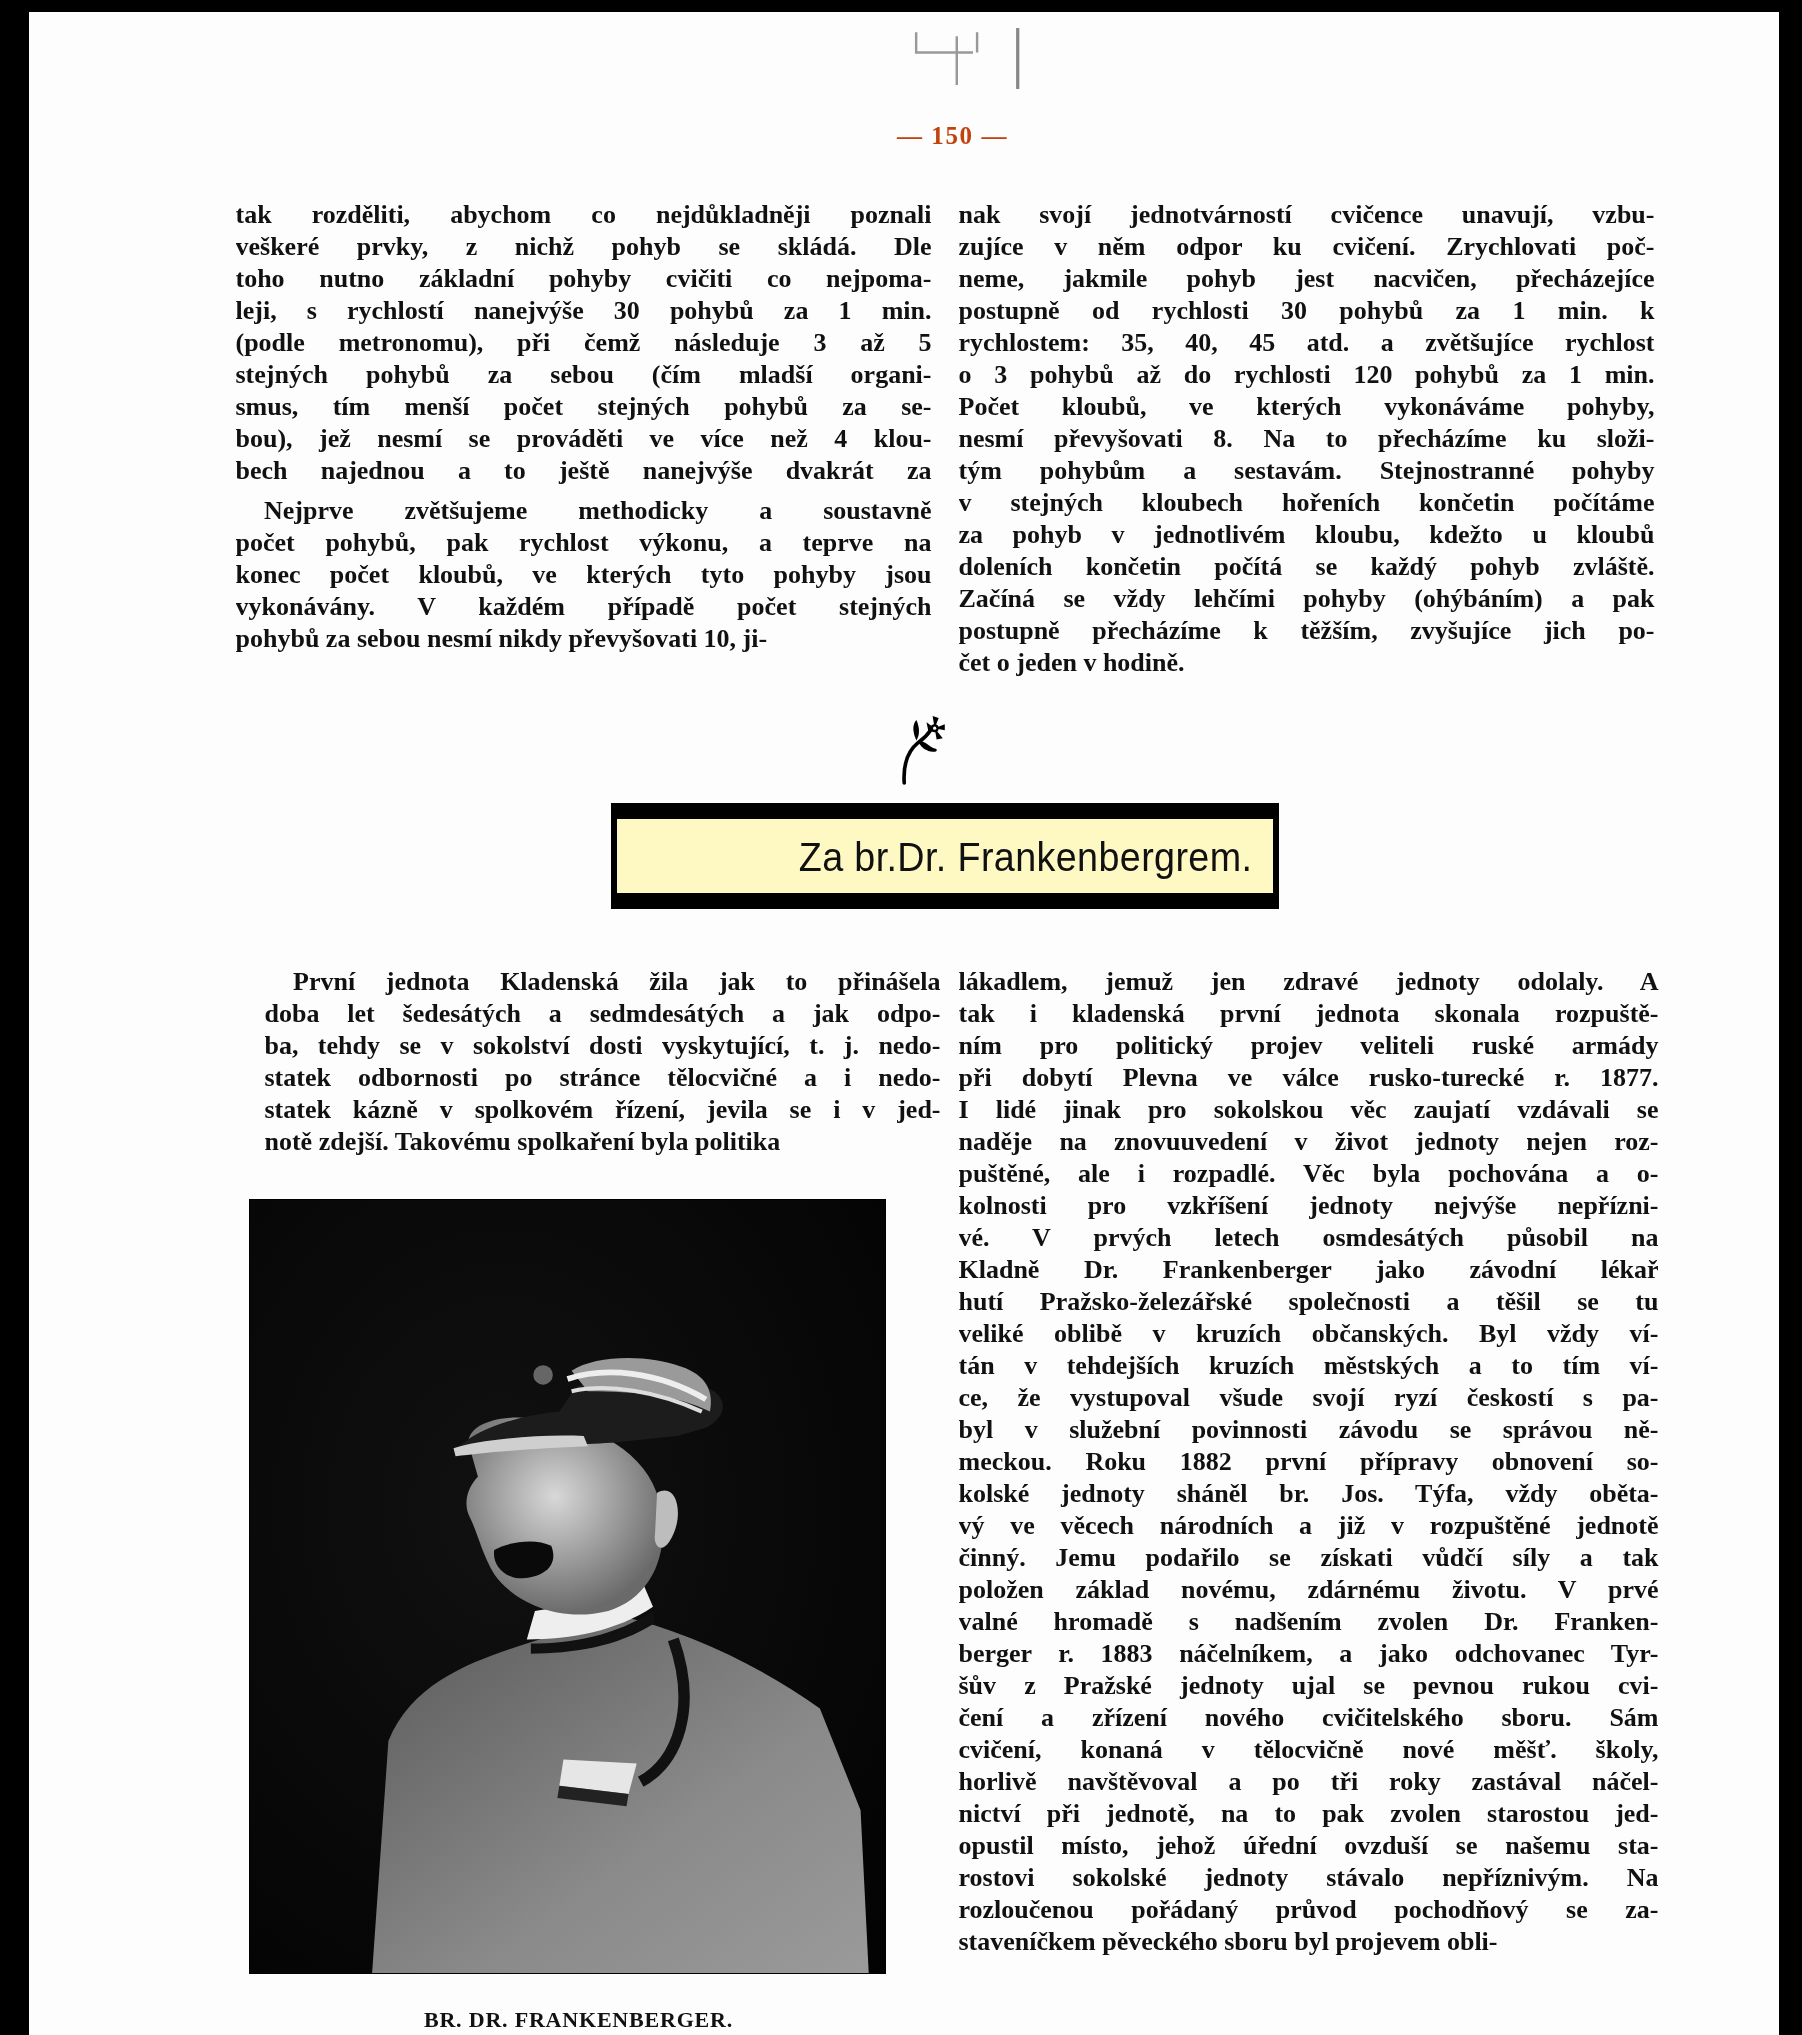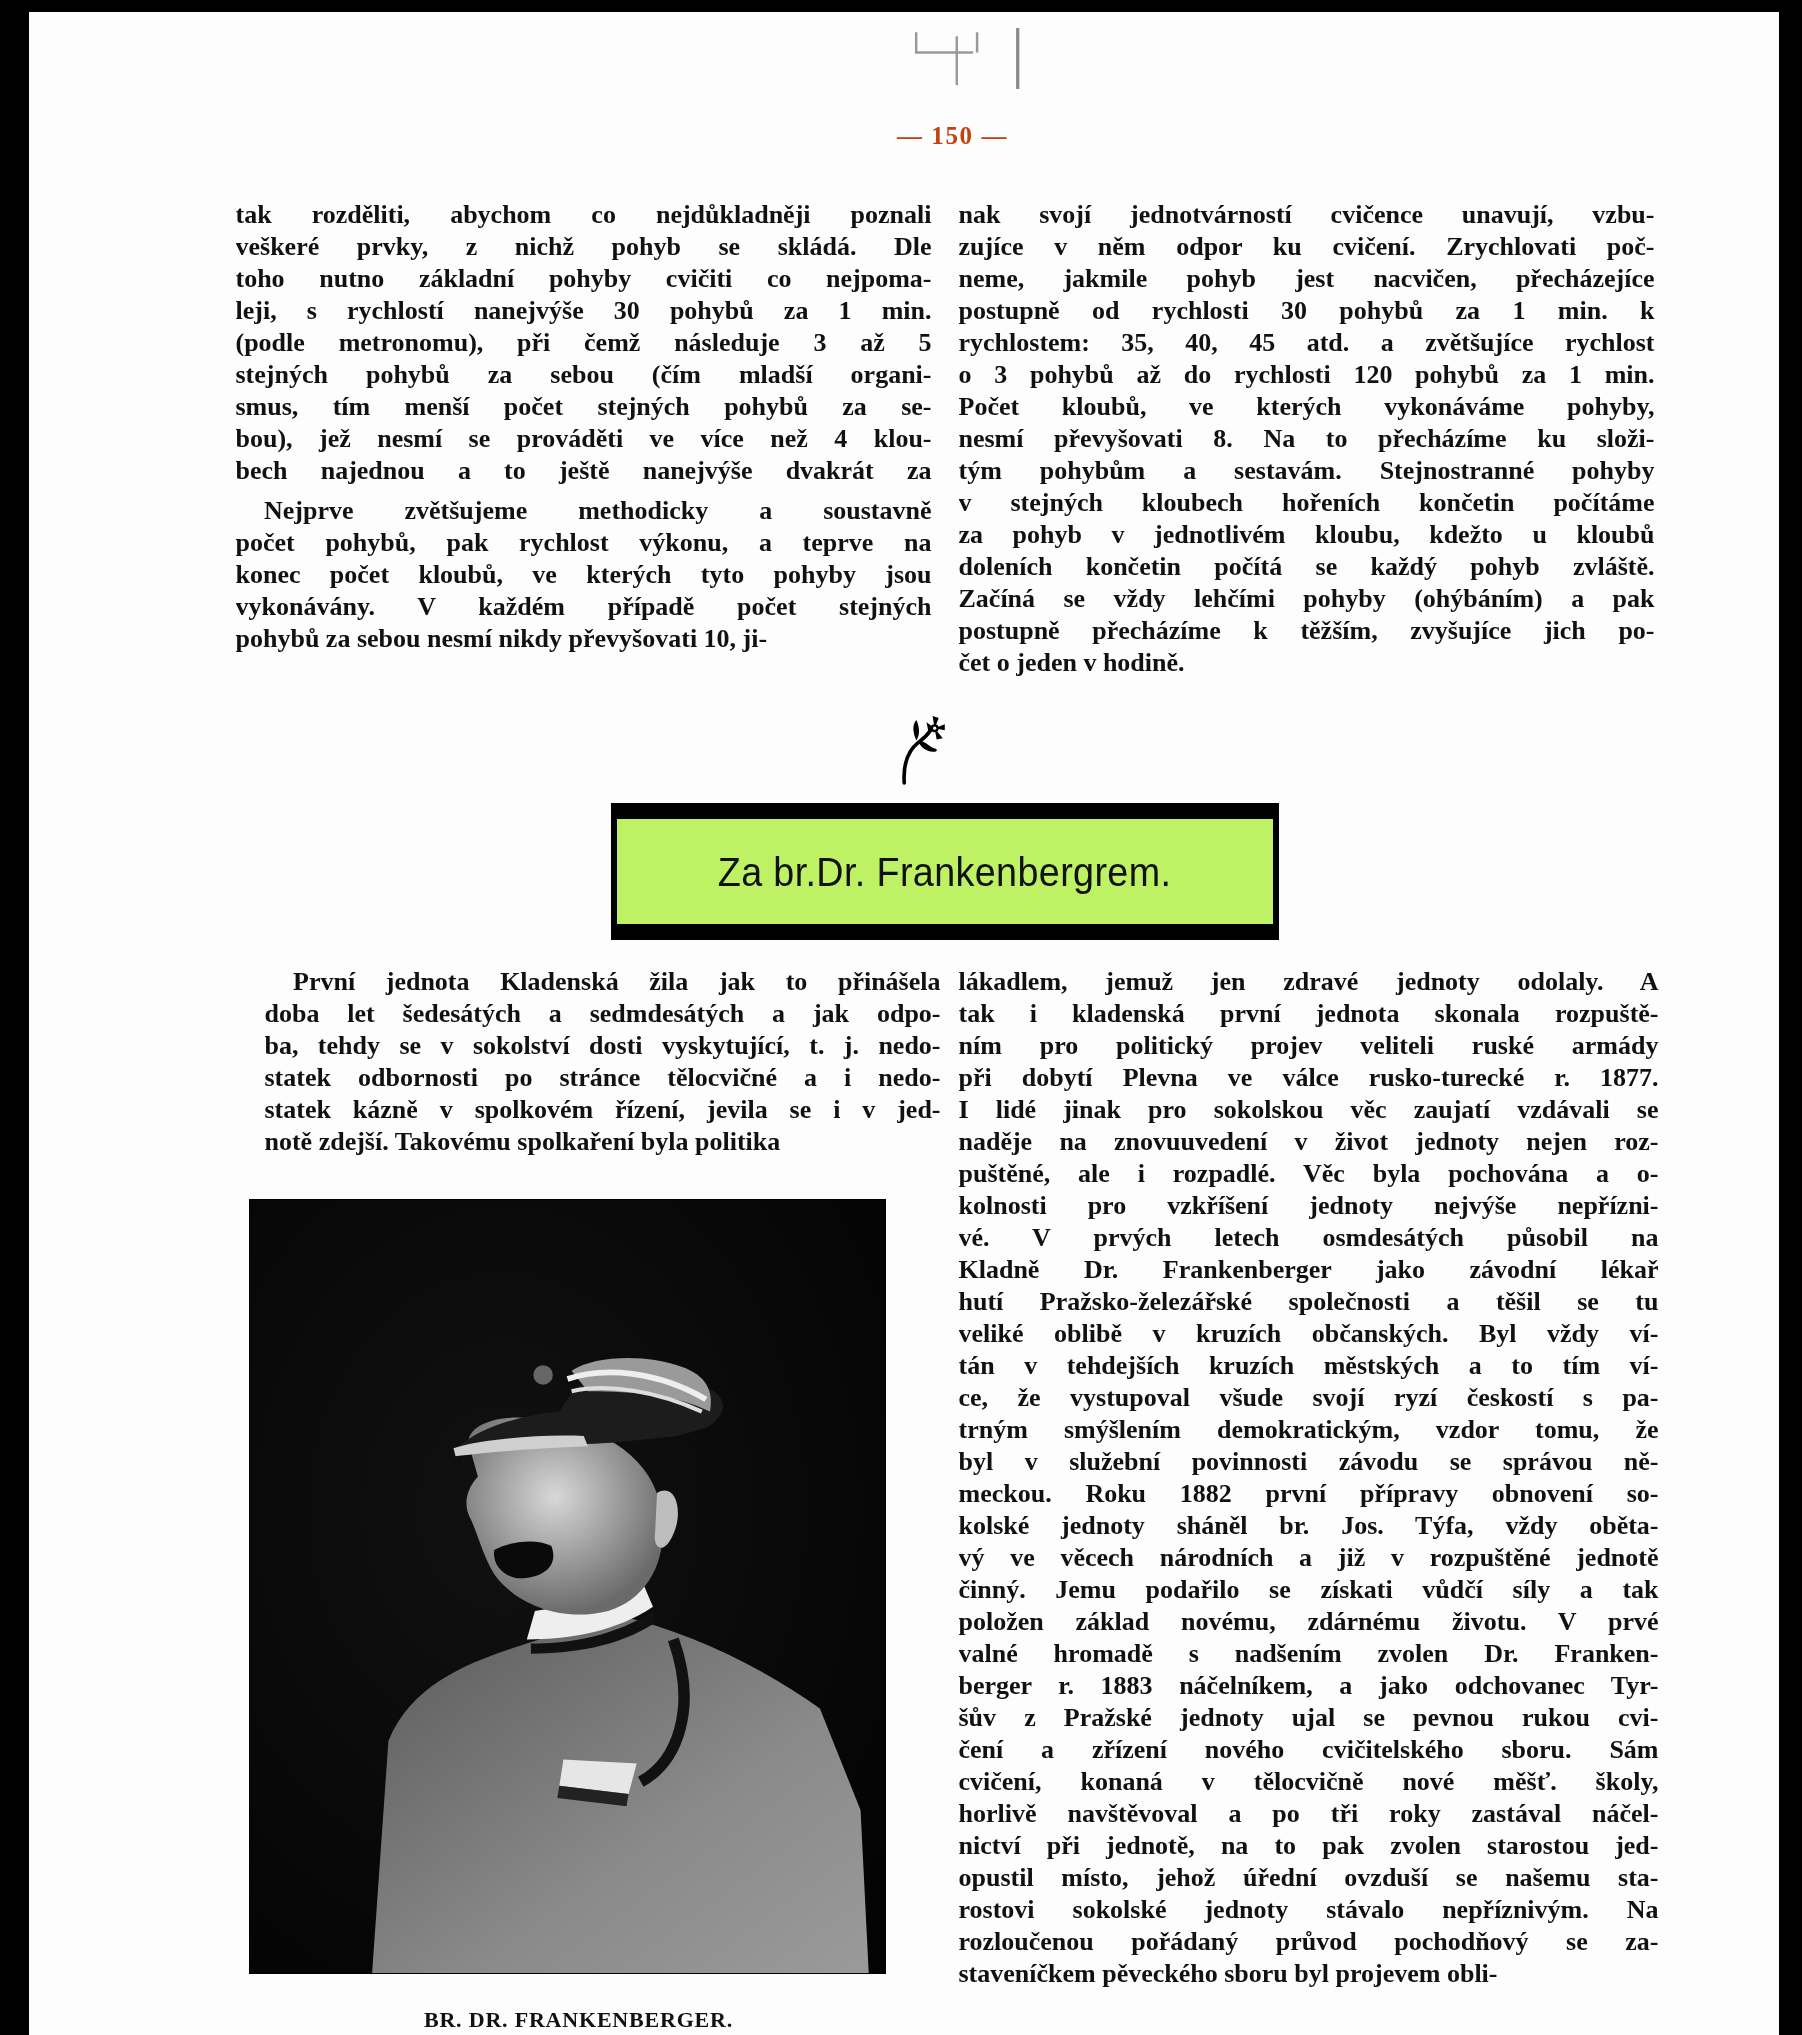--- a/index.html
+++ b/index.html
@@ -42,28 +42,28 @@
   .bottom-left { left: 228px; top: 946px; width: 692px; }
   .bottom-right { left: 922px; top: 946px; width: 716px; }
   .ornament {
     position: absolute;
     left: 865px; top: 700px;
     width: 61px; height: 73px;
   }
   .title-box {
     position: absolute;
     left: 582px; top: 791px;
-    width: 668px; height: 137px;
+    width: 668px; height: 106px;
     border-left: 6.5px solid #000;
     border-right: 6.5px solid #000;
     border-top: 16.3px solid #000;
     border-bottom: 16.3px solid #000;
     box-sizing: border-box;
-    display: flex; align-items: center; justify-content: center;
-    background: #bef264;
+    display: flex; align-items: center; justify-content: flex-end;
+    background: #fef9c3;
   }
   .title-box span {
     font-family: "Liberation Sans", "DejaVu Sans", sans-serif;
     font-size: 41px;
     color: #111;
     letter-spacing: 0.4px;
     transform: scaleX(0.92);
     display: inline-block;
     padding-top: 2.4px;
   }
@@ -212,21 +212,20 @@
         <span class="line">I lidé jinak pro sokolskou věc zaujatí vzdávali se</span>
         <span class="line">naděje na znovuuvedení v život jednoty nejen roz-</span>
         <span class="line">puštěné, ale i rozpadlé. Věc byla pochována a o-</span>
         <span class="line">kolnosti pro vzkříšení jednoty nejvýše nepřízni-</span>
         <span class="line">vé. V prvých letech osmdesátých působil na</span>
         <span class="line">Kladně Dr. Frankenberger jako závodní lékař</span>
         <span class="line">hutí Pražsko-železářské společnosti a těšil se tu</span>
         <span class="line">veliké oblibě v kruzích občanských. Byl vždy ví-</span>
         <span class="line">tán v tehdejších kruzích městských a to tím ví-</span>
         <span class="line">ce, že vystupoval všude svojí ryzí českostí s pa-</span>
-        <span class="line">trným smýšlením demokratickým, vzdor tomu, že</span>
         <span class="line">byl v služební povinnosti závodu se správou ně-</span>
         <span class="line">meckou. Roku 1882 první přípravy obnovení so-</span>
         <span class="line">kolské jednoty sháněl br. Jos. Týfa, vždy oběta-</span>
         <span class="line">vý ve věcech národních a již v rozpuštěné jednotě</span>
         <span class="line">činný. Jemu podařilo se získati vůdčí síly a tak</span>
         <span class="line">položen základ novému, zdárnému životu. V prvé</span>
         <span class="line">valné hromadě s nadšením zvolen Dr. Franken-</span>
         <span class="line">berger r. 1883 náčelníkem, a jako odchovanec Tyr-</span>
         <span class="line">šův z Pražské jednoty ujal se pevnou rukou cvi-</span>
         <span class="line">čení a zřízení nového cvičitelského sboru. Sám</span>

